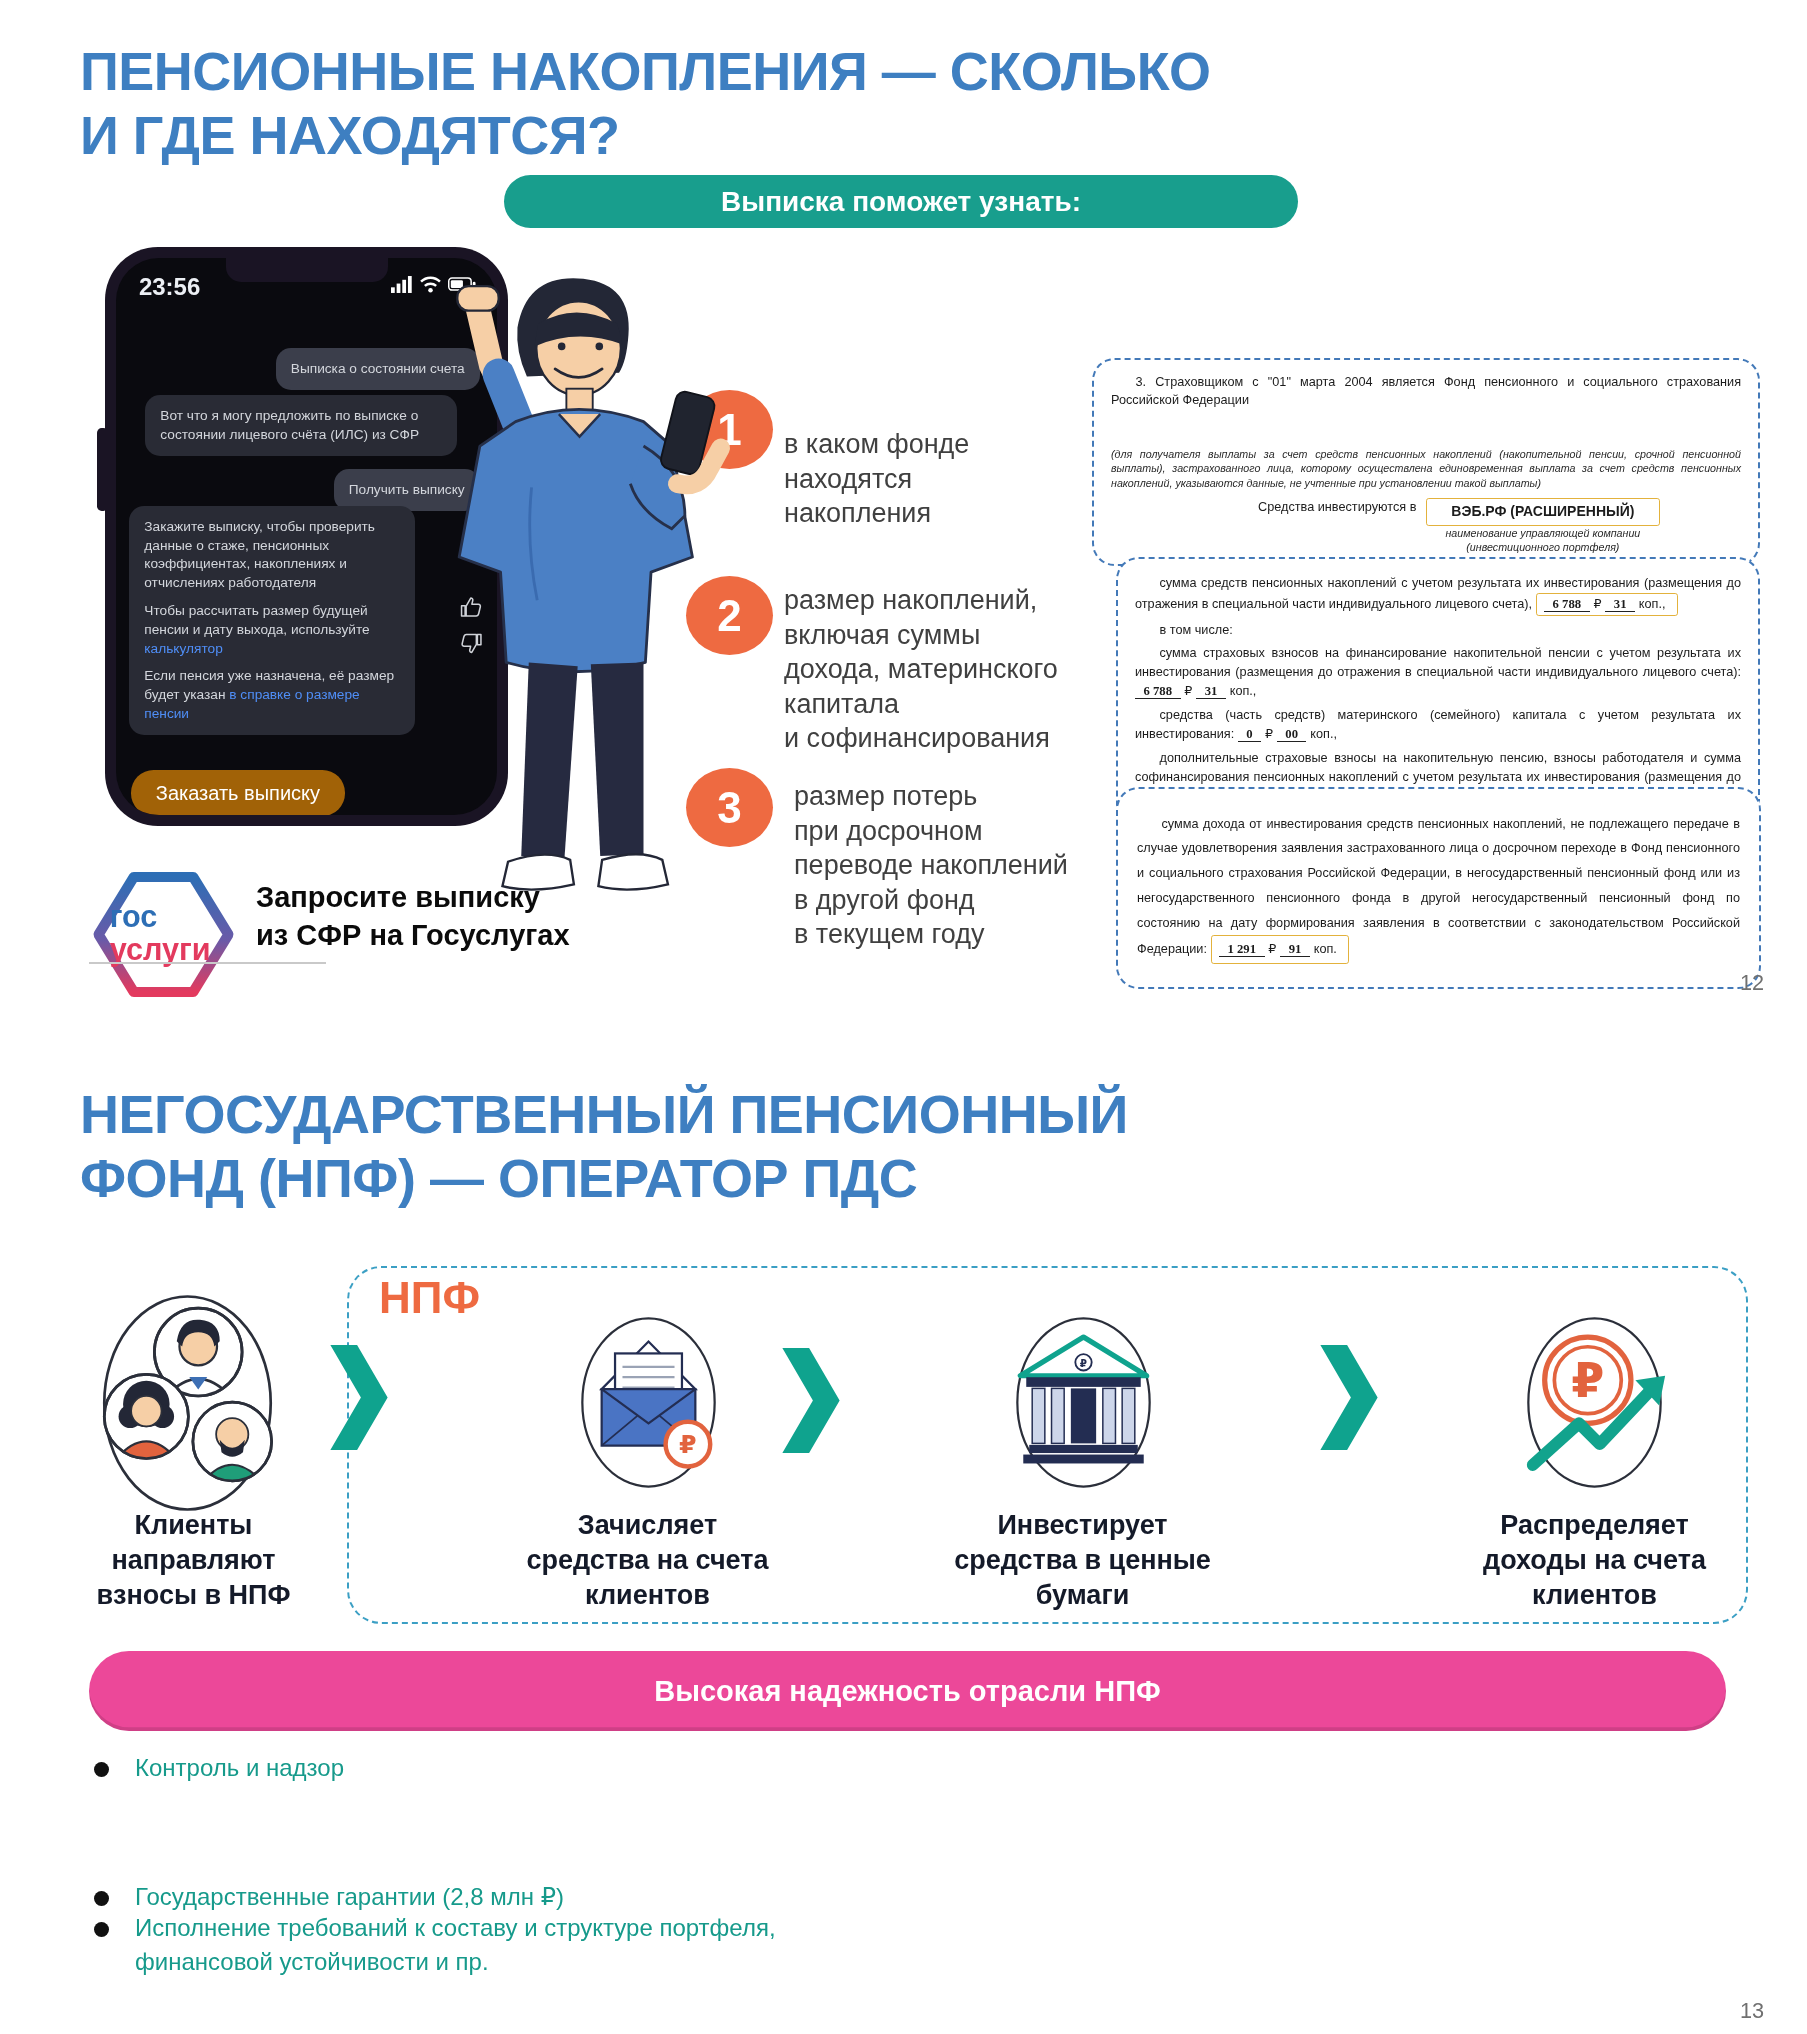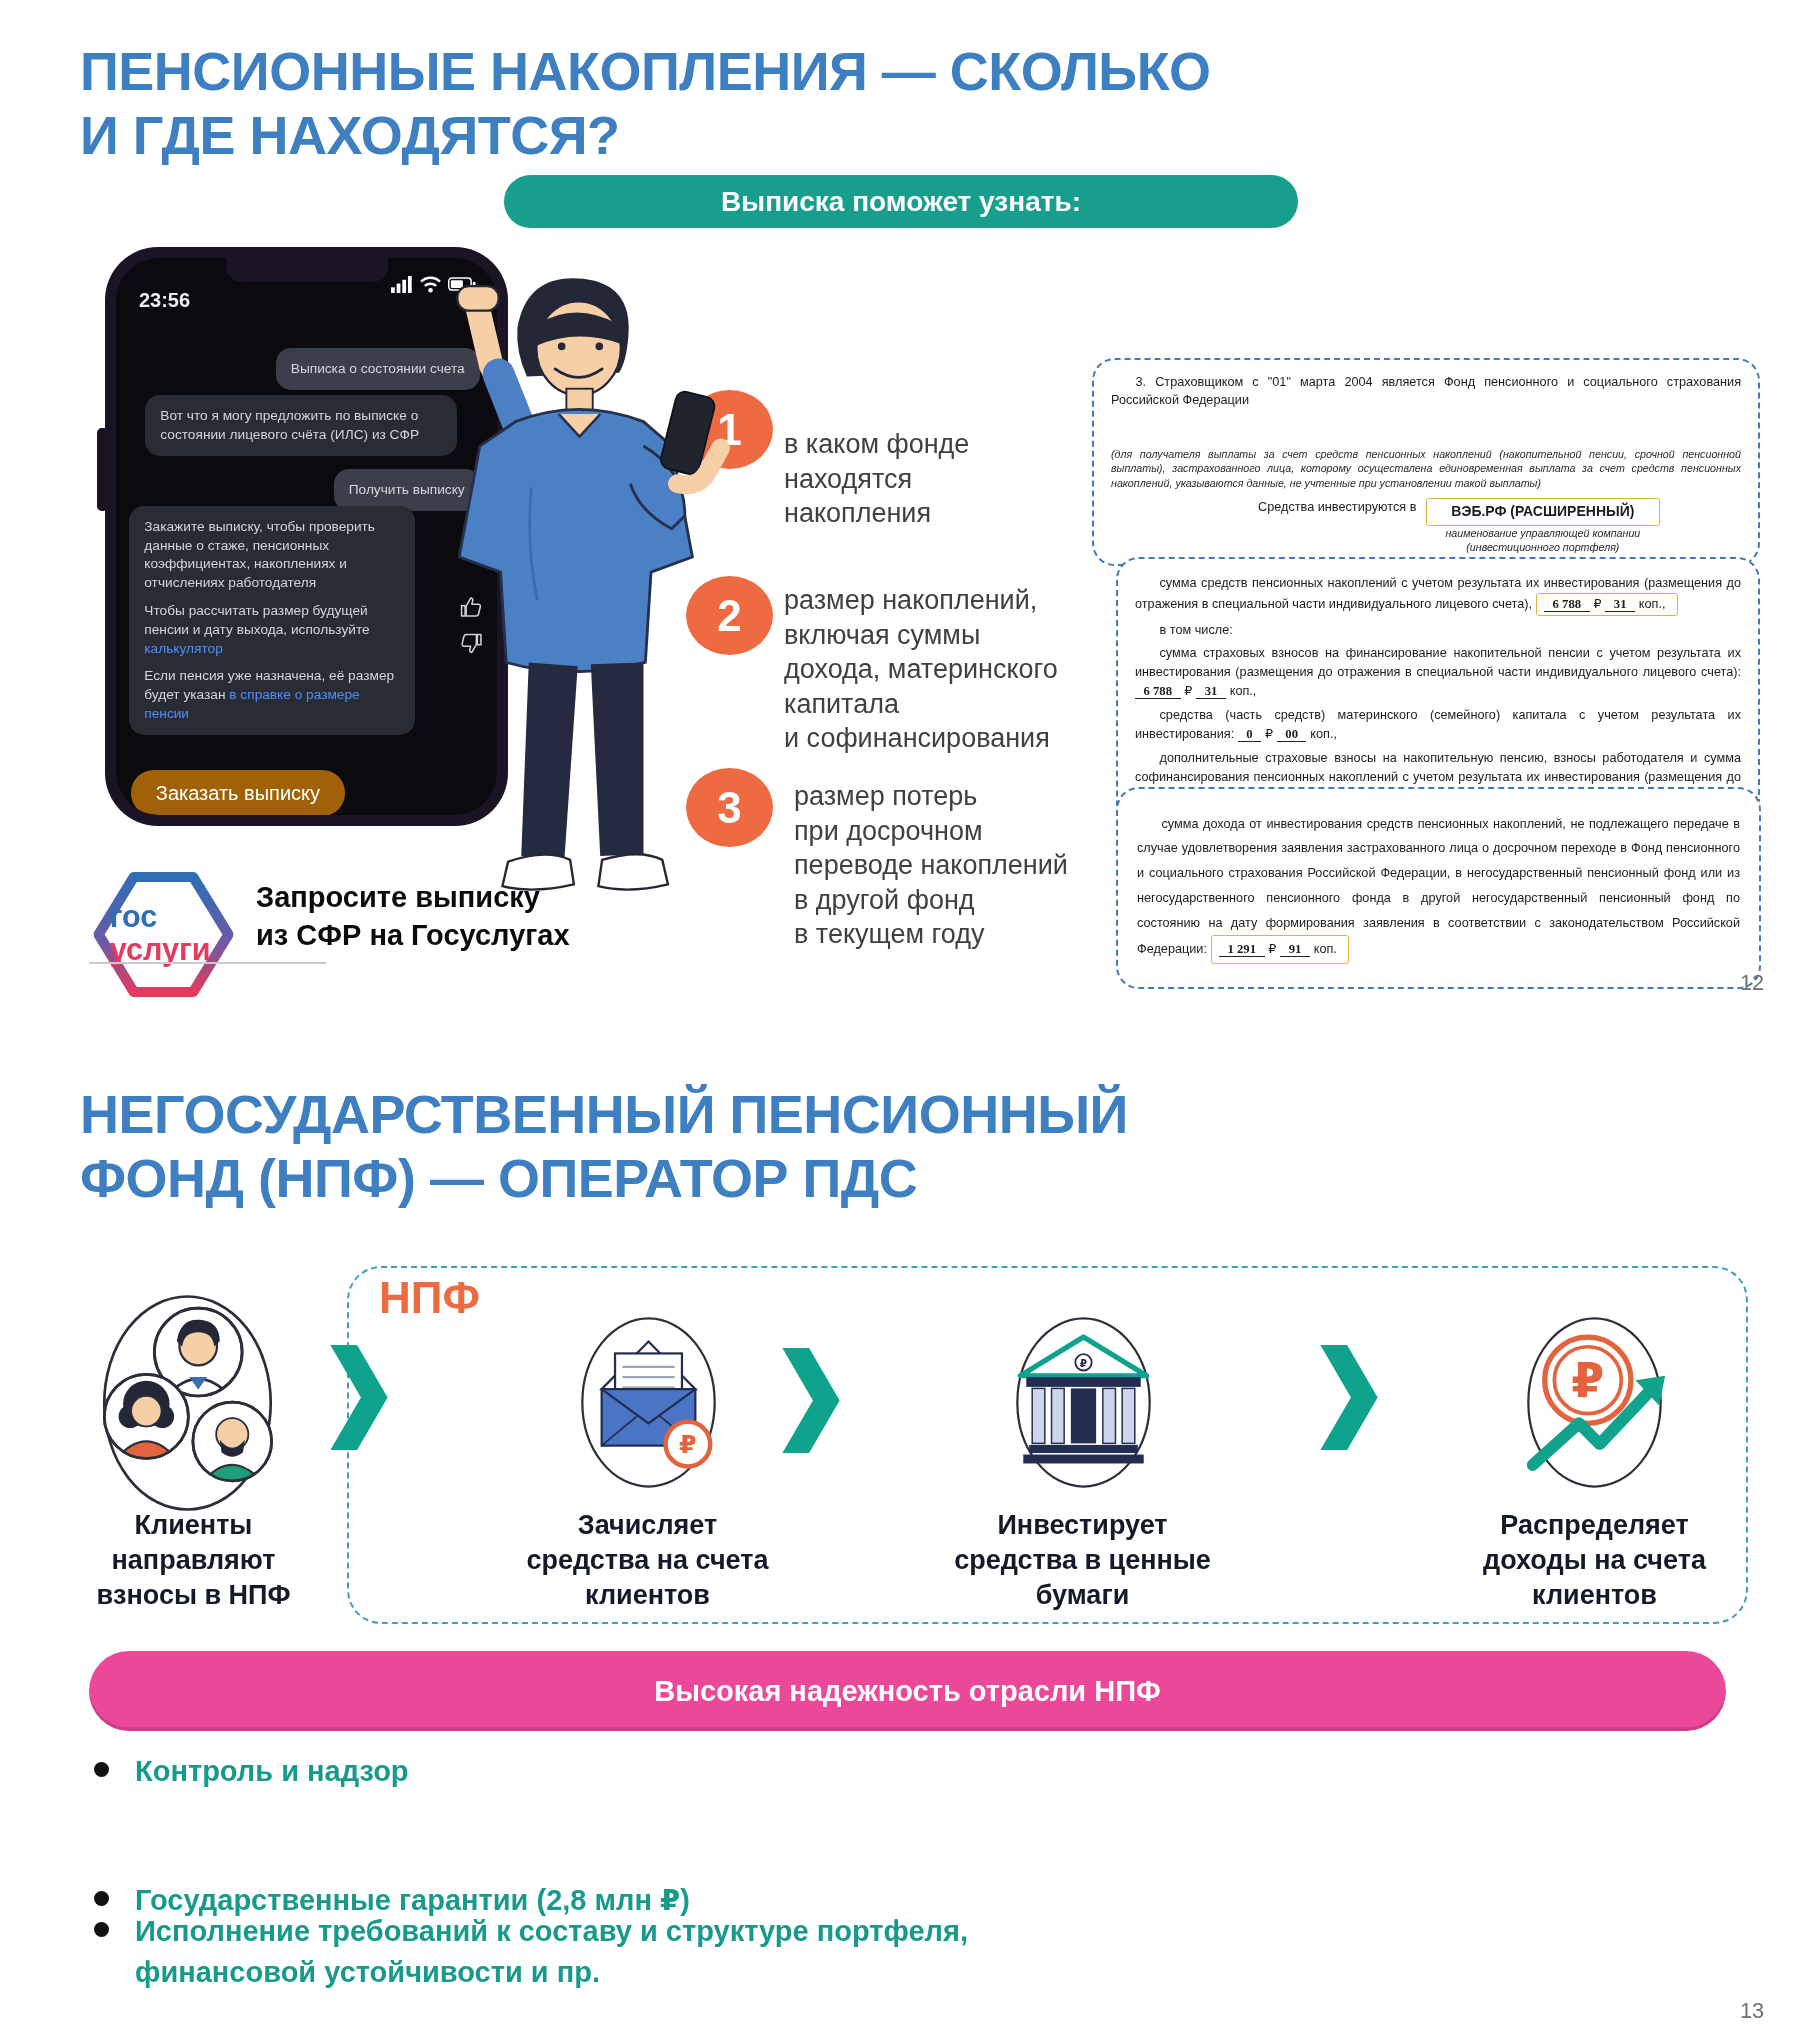--- a/index.html
+++ b/index.html
@@ -17,21 +17,21 @@
                border-radius:28px;display:flex;align-items:center;justify-content:center;
                color:#ffffff;font-size:28px;font-weight:bold;}
 
   
   .side-btn{left:97px;top:428px;width:11.3px;height:83px;background:#1a1424;border-radius:4.7px;}
   .phone{left:105px;top:247px;width:403px;height:579px;background:#1a1424;border-radius:53px;z-index:2;}
   .screen{position:absolute;left:11.3px;top:11.3px;right:11.3px;bottom:11.3px;background:#0a0a0f;
           border-radius:43px;overflow:hidden;}
   .notch{position:absolute;left:50%;transform:translateX(-50%);top:0;width:162px;height:23.5px;
          background:#1a1424;border-radius:0 0 15px 15px;}
-  .ptime{position:absolute;left:22.6px;top:15px;color:#eceff4;font-size:20px;font-weight:bold;margin-top:16px;}
+  .ptime{position:absolute;left:22.6px;top:15px;color:#eceff4;font-size:24px;font-weight:bold;}
   .sticons{position:absolute;right:21px;top:18px;display:flex;gap:6.6px;align-items:center;}
   .bub{position:absolute;padding:11.3px 15px;border-radius:15px;font-size:13.7px;line-height:1.38;
        color:#d3d6dc;}
   .bub.user{background:#3b3e4b;}
   .bub.bot{background:#292b35;}
   .bub p{margin:0 0 8.5px 0;}
   .bub p:last-child{margin:0;}
   .chat-link{color:#4f8ef7;cursor:pointer;}
   .order-btn{position:absolute;left:15px;top:512px;background:#a16207;color:#fff;
              font-size:20px;padding:11.3px 24.5px;border-radius:22.6px;border:none;cursor:pointer;}
@@ -68,21 +68,21 @@
   .npf-label{font-size:44px;font-weight:bold;color:#ee6a41;}
   .steplabel{font-size:27px;font-weight:bold;color:#141a29;text-align:center;line-height:1.3;
              white-space:pre-line;}
 
   .blue-banner{left:89px;top:1651px;width:1637px;height:80px;background:#ec4899;border-radius:41px;
                display:flex;align-items:center;justify-content:center;color:#fff;
                font-size:29px;font-weight:bold;box-shadow:inset 0 -3.8px 0 rgba(0,0,0,0.12);}
 
   .bullet-row{display:flex;gap:26px;align-items:flex-start;}
   .bdot{width:15px;height:15px;border-radius:50%;background:#111;margin-top:11.3px;flex:none;}
-  .btext{font-size:29px;font-weight:bold;color:#169a8b;line-height:1.4;white-space:pre-line;}
+  .btext{font-size:24px;font-weight:normal;color:#169a8b;line-height:1.4;white-space:pre-line;}
 </style>
 </head>
 <body>
 
 <div class="abs big-title" style="left:80px;top:40px;width:1412px;">ПЕНСИОННЫЕ НАКОПЛЕНИЯ — СКОЛЬКО
 И ГДЕ НАХОДЯТСЯ?</div>
 
 <div class="abs teal-banner">
   <span>Выписка поможет узнать:</span>
 </div>

